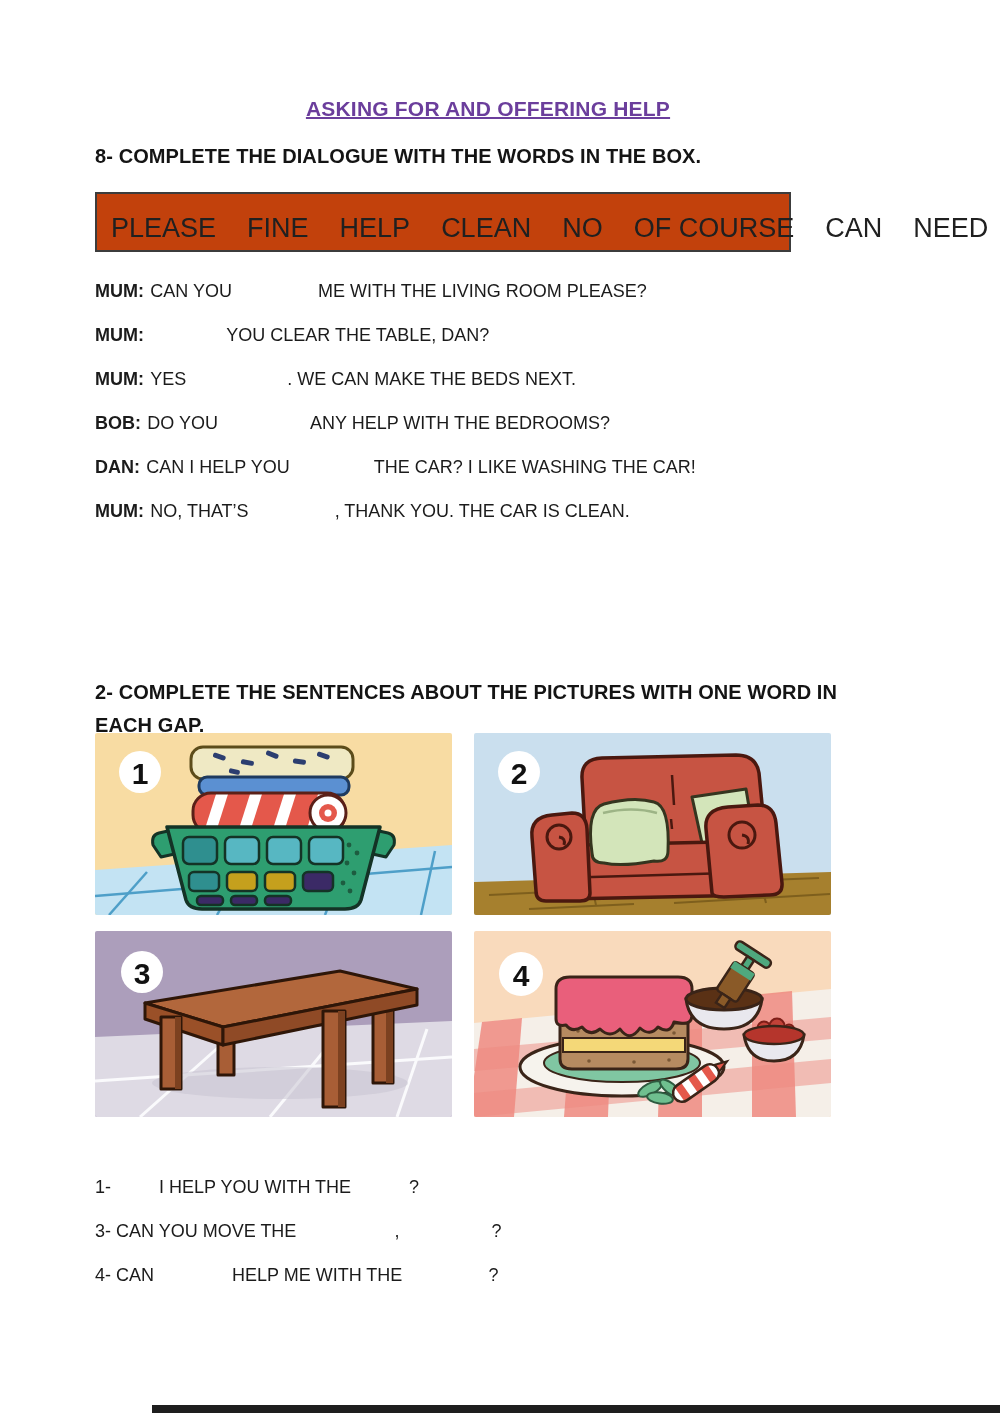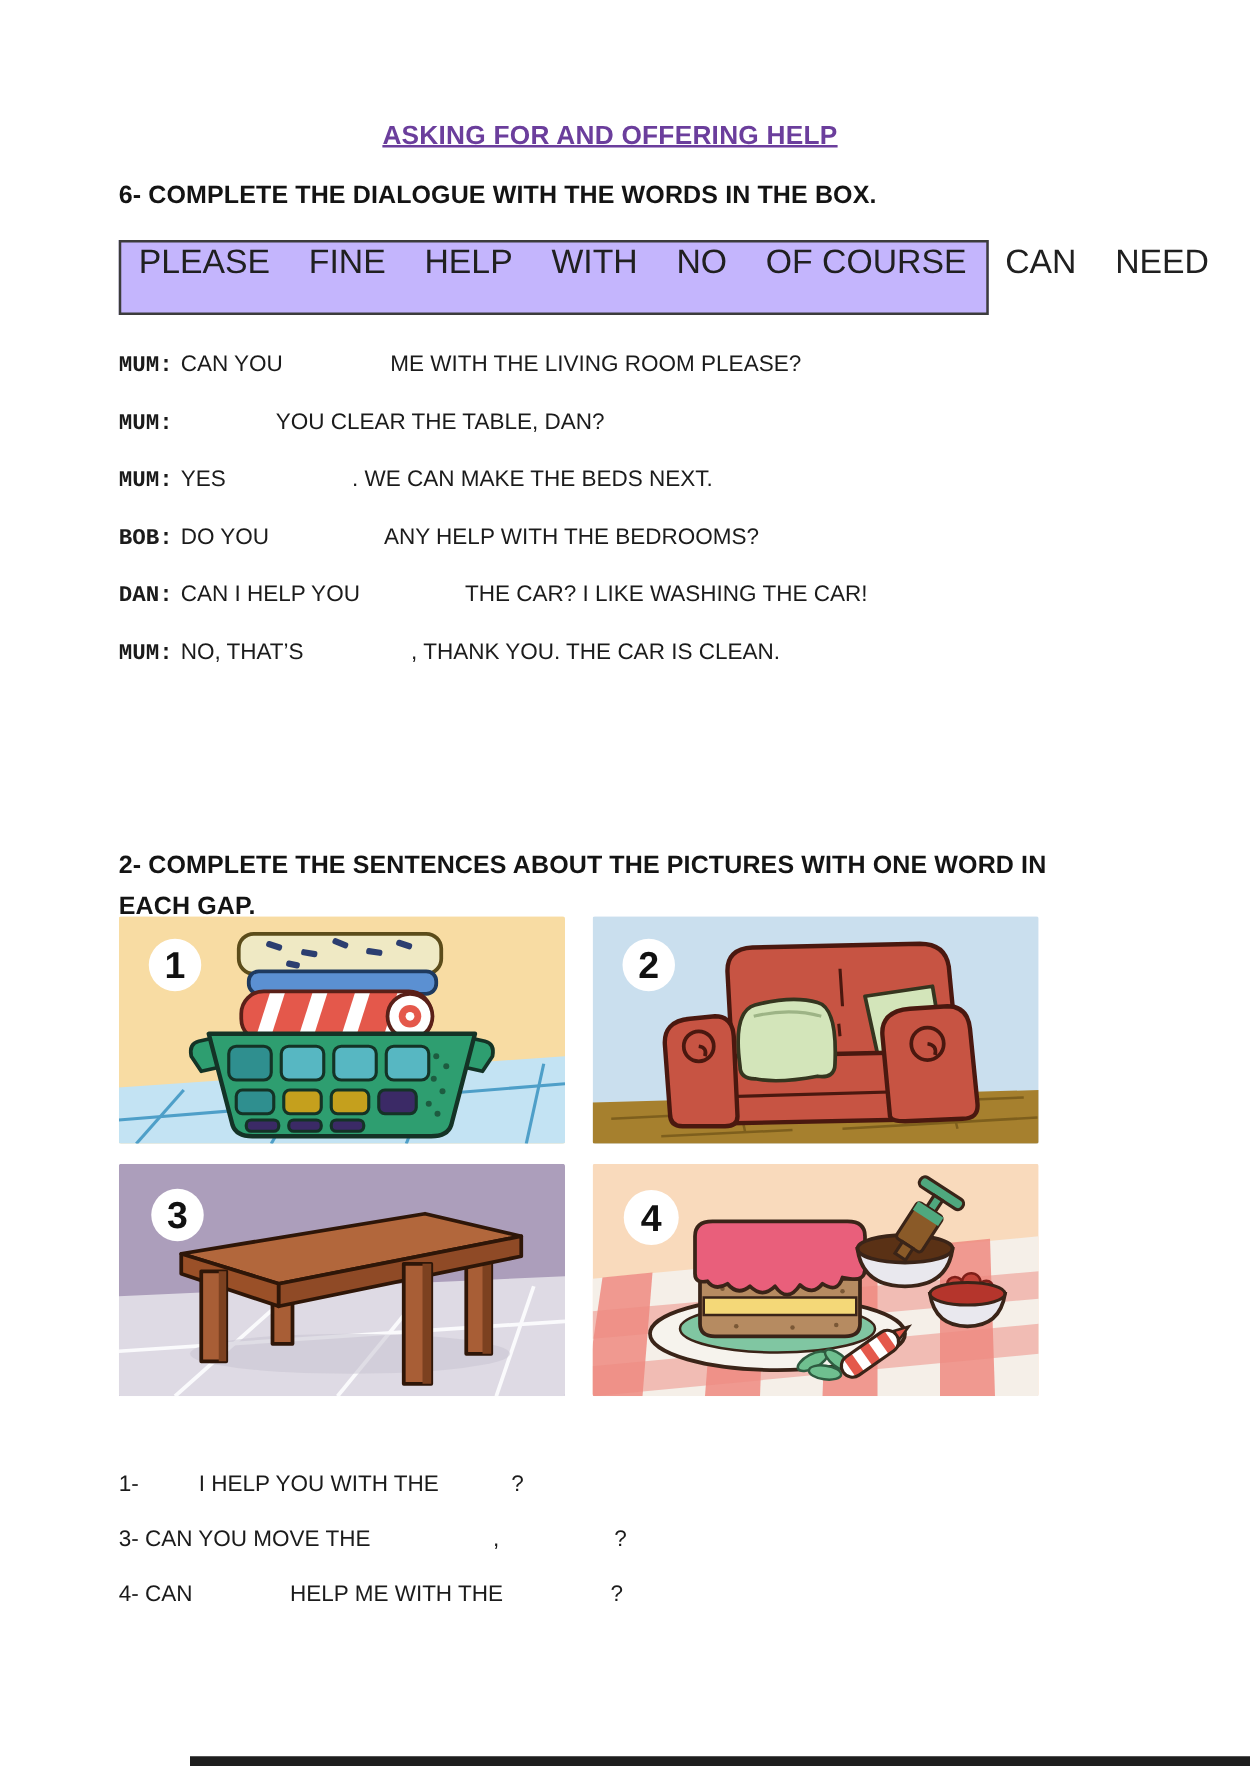--- a/index.html
+++ b/index.html
@@ -22,33 +22,33 @@
   }
   .h1{
     position:absolute;left:95px;
     font-size:20px;font-weight:bold;color:#141414;
     letter-spacing:.1px;
   }
   .h1.s1{top:145px;width:820px;}
   .h1.s2{top:676px;width:800px;line-height:33px;}
   .wordbox{
     position:absolute;left:95px;top:192px;width:696px;height:60px;
-    border:2px solid #3c3c3c;background:#c4b5fd;
-    display:flex;align-items:flex-start;
+    border:2px solid #3c3c3c;background:#c2410c;
+    display:flex;align-items:flex-end;
     padding:0 0 6px 14px;box-sizing:border-box;
     column-gap:31px;
     font-size:27px;color:#202020;
   }
   .wordbox span{white-space:nowrap;}
   .dialogue{
     position:absolute;left:95px;top:281px;width:860px;
     display:flex;flex-direction:column;row-gap:24px;
   }
   .dline{margin:0;font-size:18px;line-height:20px;white-space:nowrap;}
-  .dline b{margin-right:.35em;font-family:Liberation Mono, monospace;}
+  .dline b{margin-right:.35em;}
   .gap{display:inline-block;height:2px;vertical-align:baseline;margin:0 3px;}
   .figures{position:absolute;left:95px;top:733px;}
   .figure{position:absolute;overflow:hidden;border-radius:2px;}
   .figure svg{display:block;}
   .f1{left:0;top:0;}
   .f2{left:379px;top:0;}
   .f3{left:0;top:198px;}
   .f4{left:379px;top:198px;}
   .sentences{
     position:absolute;left:95px;top:1177px;width:860px;
@@ -61,27 +61,27 @@
   }
   .badge-num{font-family:"Liberation Sans",sans-serif;font-weight:bold;font-size:30px;fill:#111;}
 </style>
 </head>
 <body>
 
 <div class="page">
 
   <div class="title">ASKING FOR AND OFFERING HELP</div>
 
-  <div class="h1 s1">6- COMPLETE THE DIALOGUE WITH THE WORDS IN THE BOX.</div>
+  <div class="h1 s1">8- COMPLETE THE DIALOGUE WITH THE WORDS IN THE BOX.</div>
 
   <div class="wordbox">
     <span>PLEASE</span>
     <span>FINE</span>
     <span>HELP</span>
-    <span>WITH</span>
+    <span>CLEAN</span>
     <span>NO</span>
     <span>OF COURSE</span>
     <span>CAN</span>
     <span>NEED</span>
   </div>
 
   <div class="dialogue">
     <p class="dline">
       <b>MUM:</b><span>CAN YOU</span><span class="gap" style="width:80px"></span><span>ME WITH THE LIVING ROOM PLEASE?</span>
     </p>

